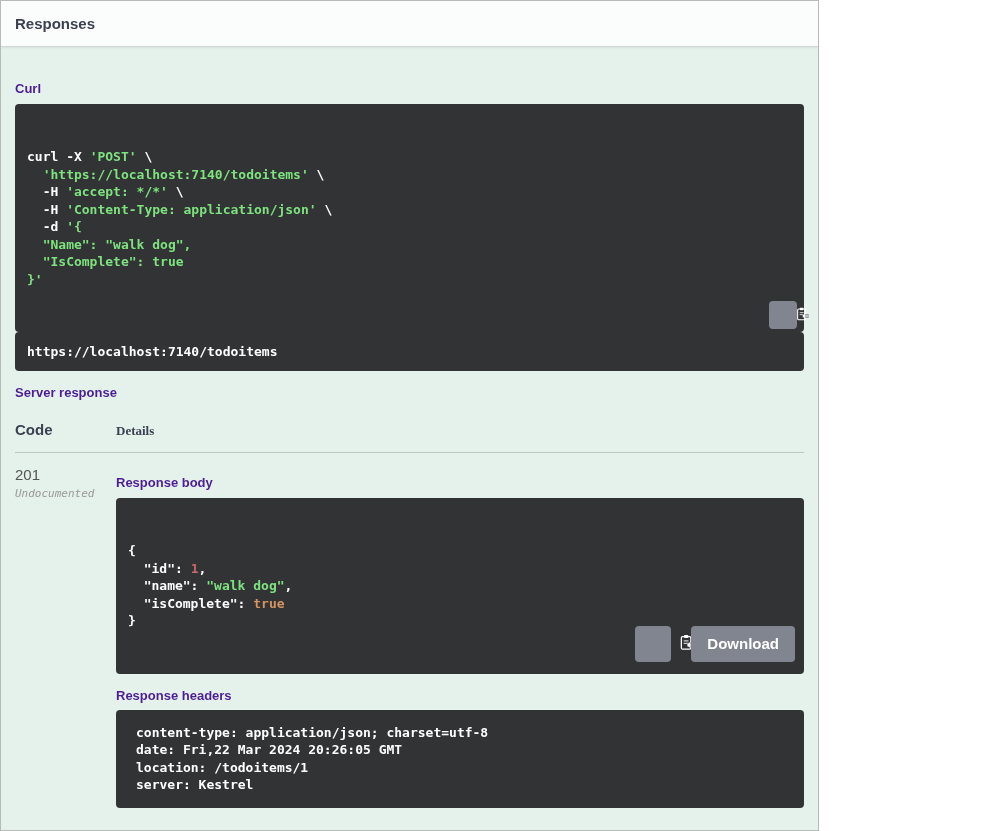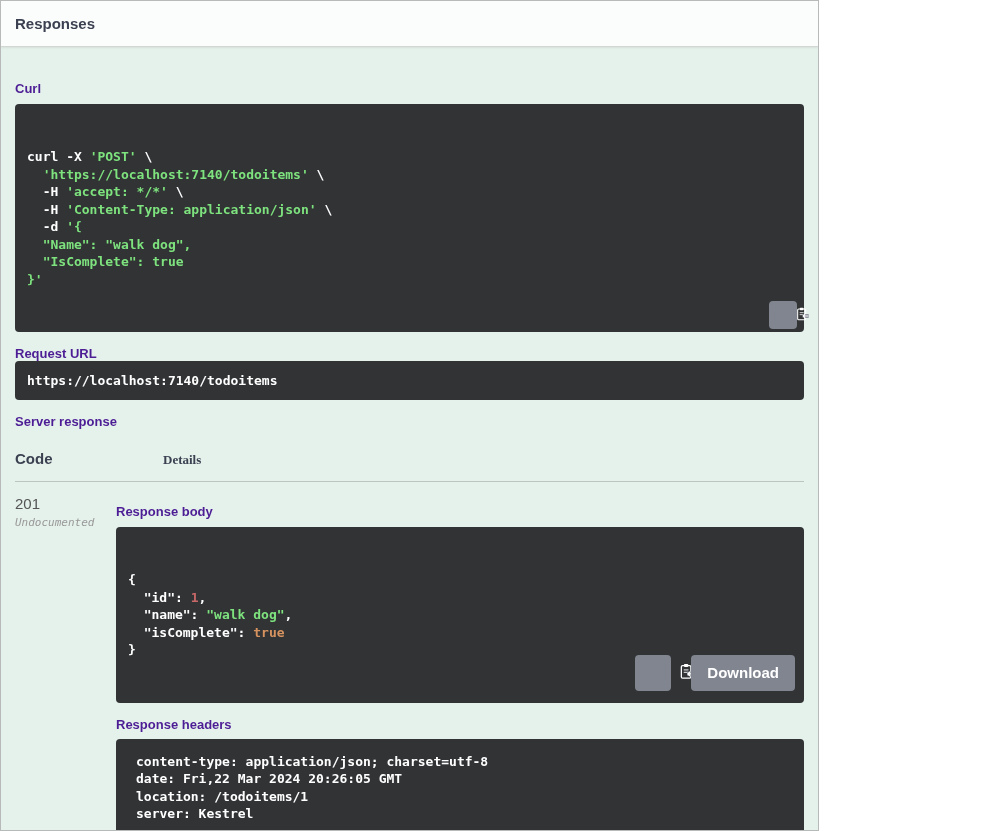--- a/index.html
+++ b/index.html
@@ -81,21 +81,20 @@
     display: flex; gap: 20px; align-items: center;
   }
 
   
   .resp-table { width: 100%; }
   .t-head {
     display: grid; grid-template-columns: 101px 1fr auto;
     margin-top: 21px;
     padding-bottom: 13px;
     border-bottom: 1px solid #bcc5bf;
-    gap: 47px;
   }
   .th-code  { font-size: 15px; font-weight: bold; color: #3b4151; }
   .th-small { font-size: 13px; font-weight: bold; color: #3b4151; padding-top: 2px; font-family: Liberation Serif, serif; }
 
   .t-row { display: grid; grid-template-columns: 101px 1fr auto; }
 
   .status-code {
     font-size: 15px; color: #555; padding-top: 13px;
   }
   .undocumented {
@@ -128,21 +127,20 @@
             <rect x="5.5" y="4.5" width="12" height="16" rx="1.5" fill="none" stroke="#ffffff" stroke-width="1.6"></rect>
             <rect x="8.8" y="2.6" width="5.4" height="3.6" rx="1" fill="#ffffff"></rect>
             <path d="M8.5 10 h6 M8.5 13 h6" stroke="#ffffff" stroke-width="1.2" fill="none"></path>
             <path d="M22 15 H13" stroke="#80858f" stroke-width="5.5" fill="none"></path>
             <path d="M21.5 15 H13.8 M16.6 12.2 L13.8 15 l2.8 2.8" stroke="#ffffff" stroke-width="1.7" fill="none"></path>
           </svg>
         </span>
       </button>
     </div>
 
-    <div class="label lbl-requrl">Request URL</div>
 
     <div class="requrl-block">
       <span>https://localhost:7140/todoitems</span>
     </div>
 
     <div class="label lbl-server">Server response</div>
 
     <div class="resp-table">
       <div class="t-head">
         <div class="th-code">Code</div>

